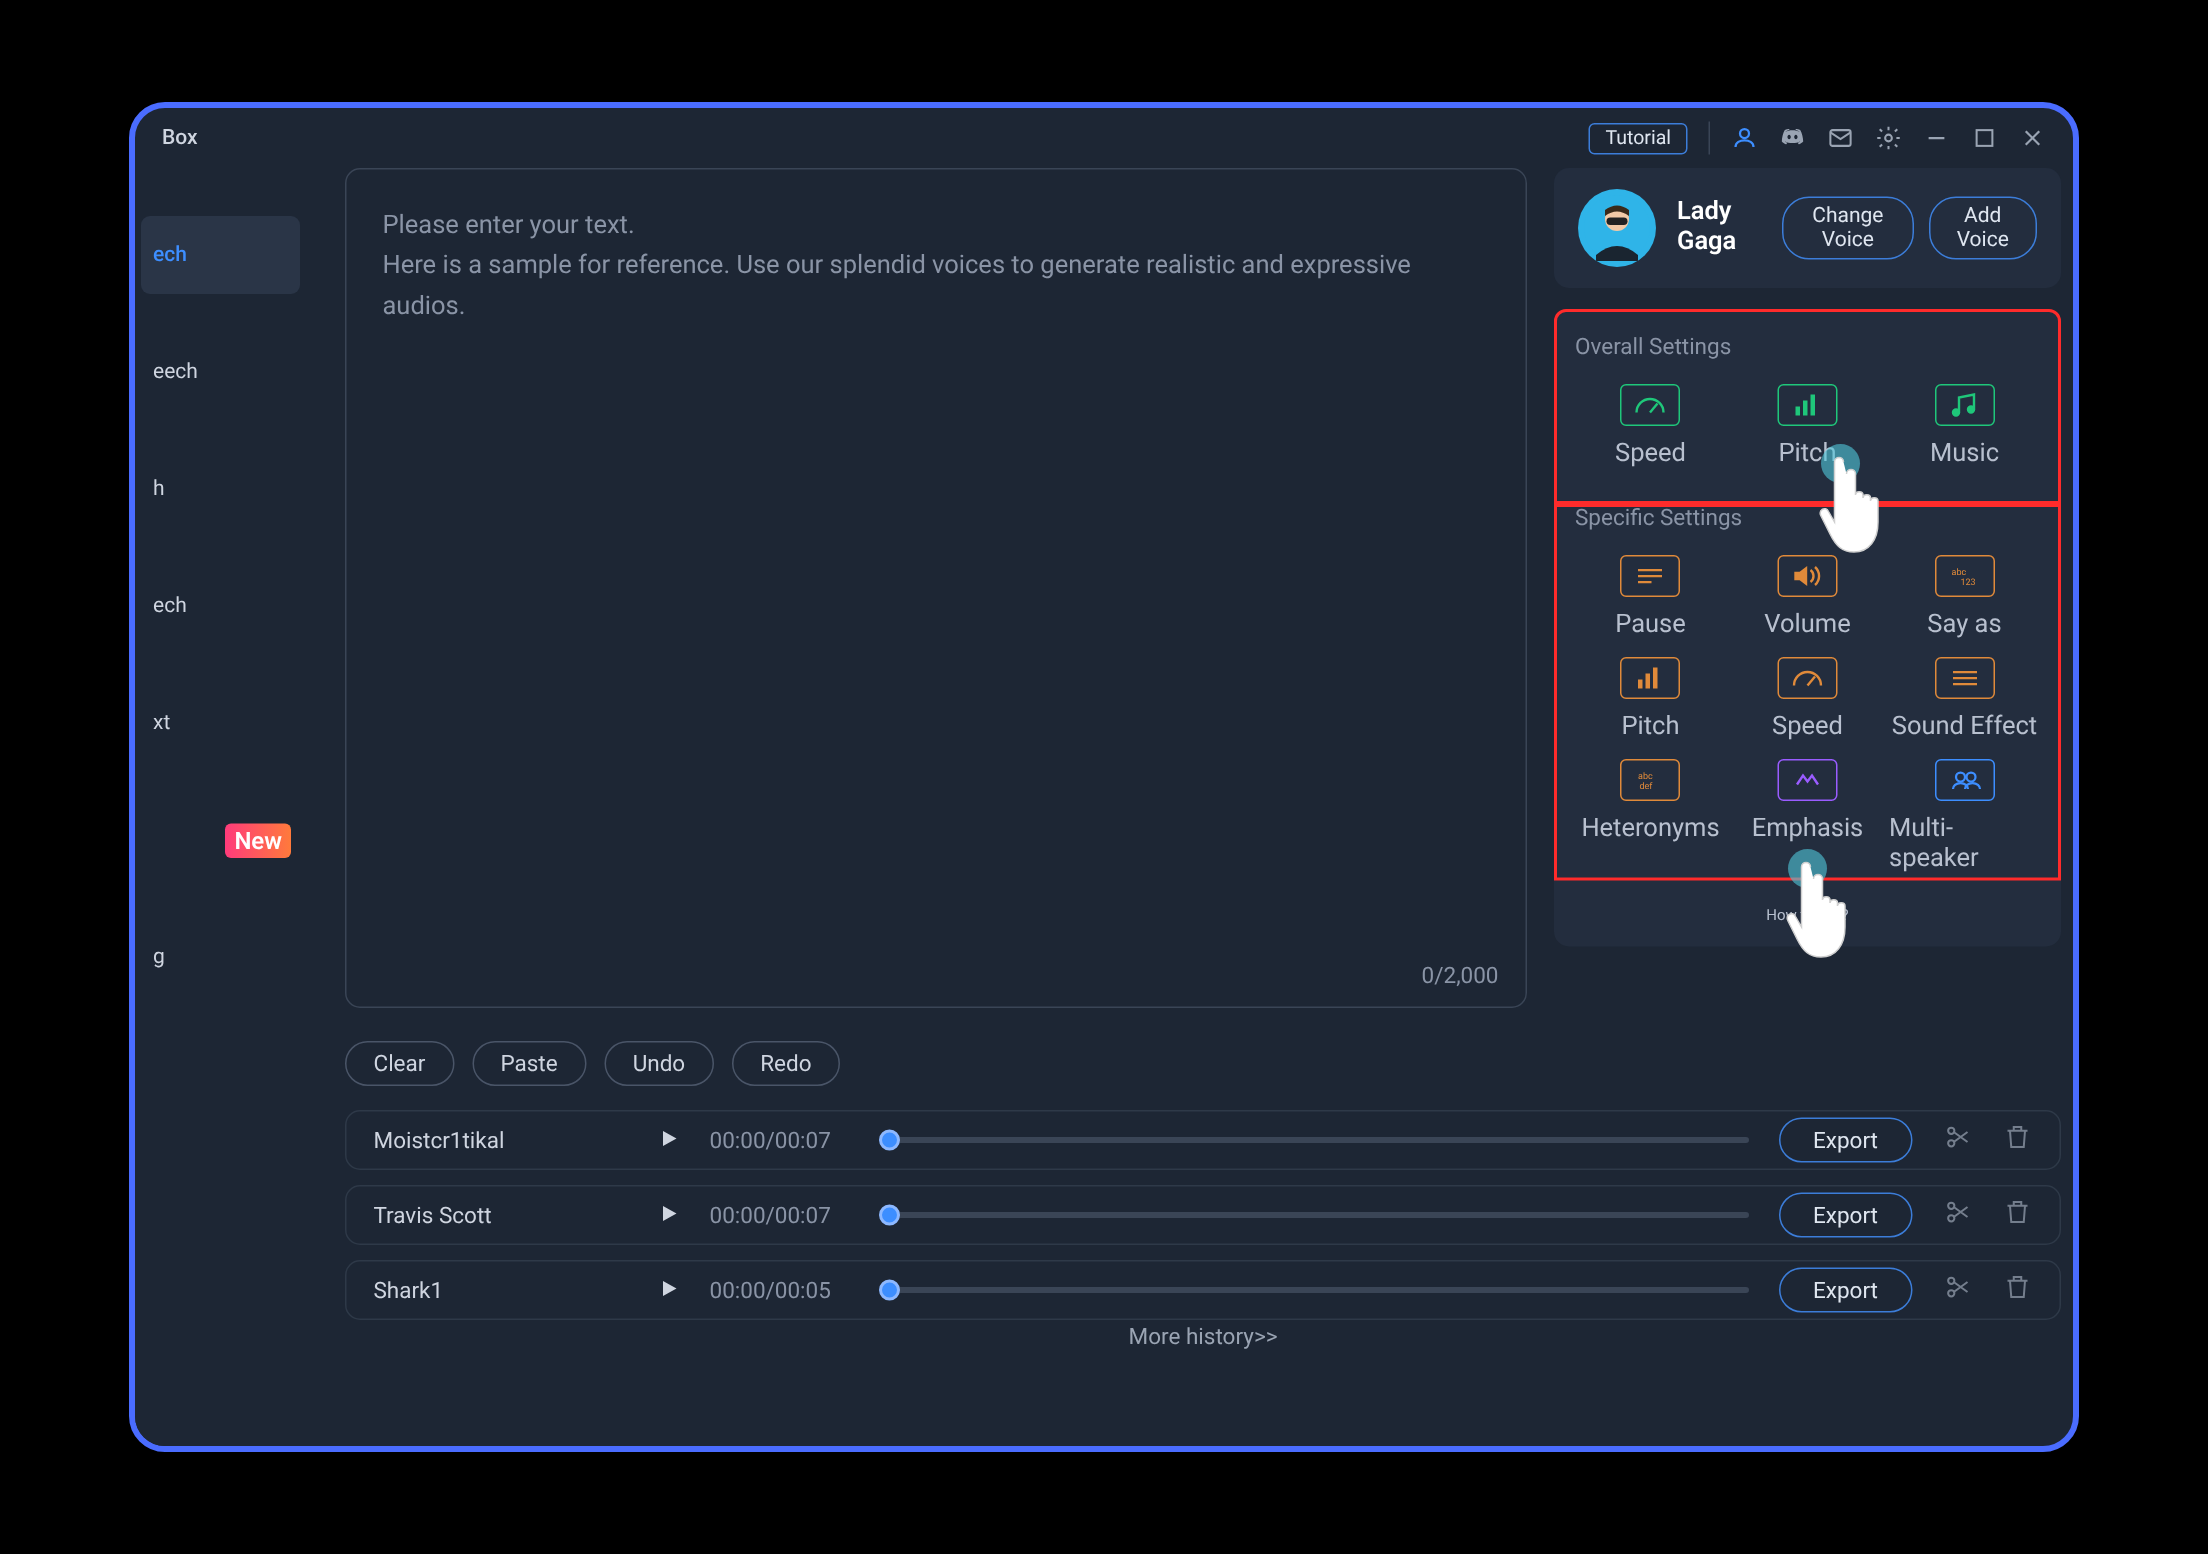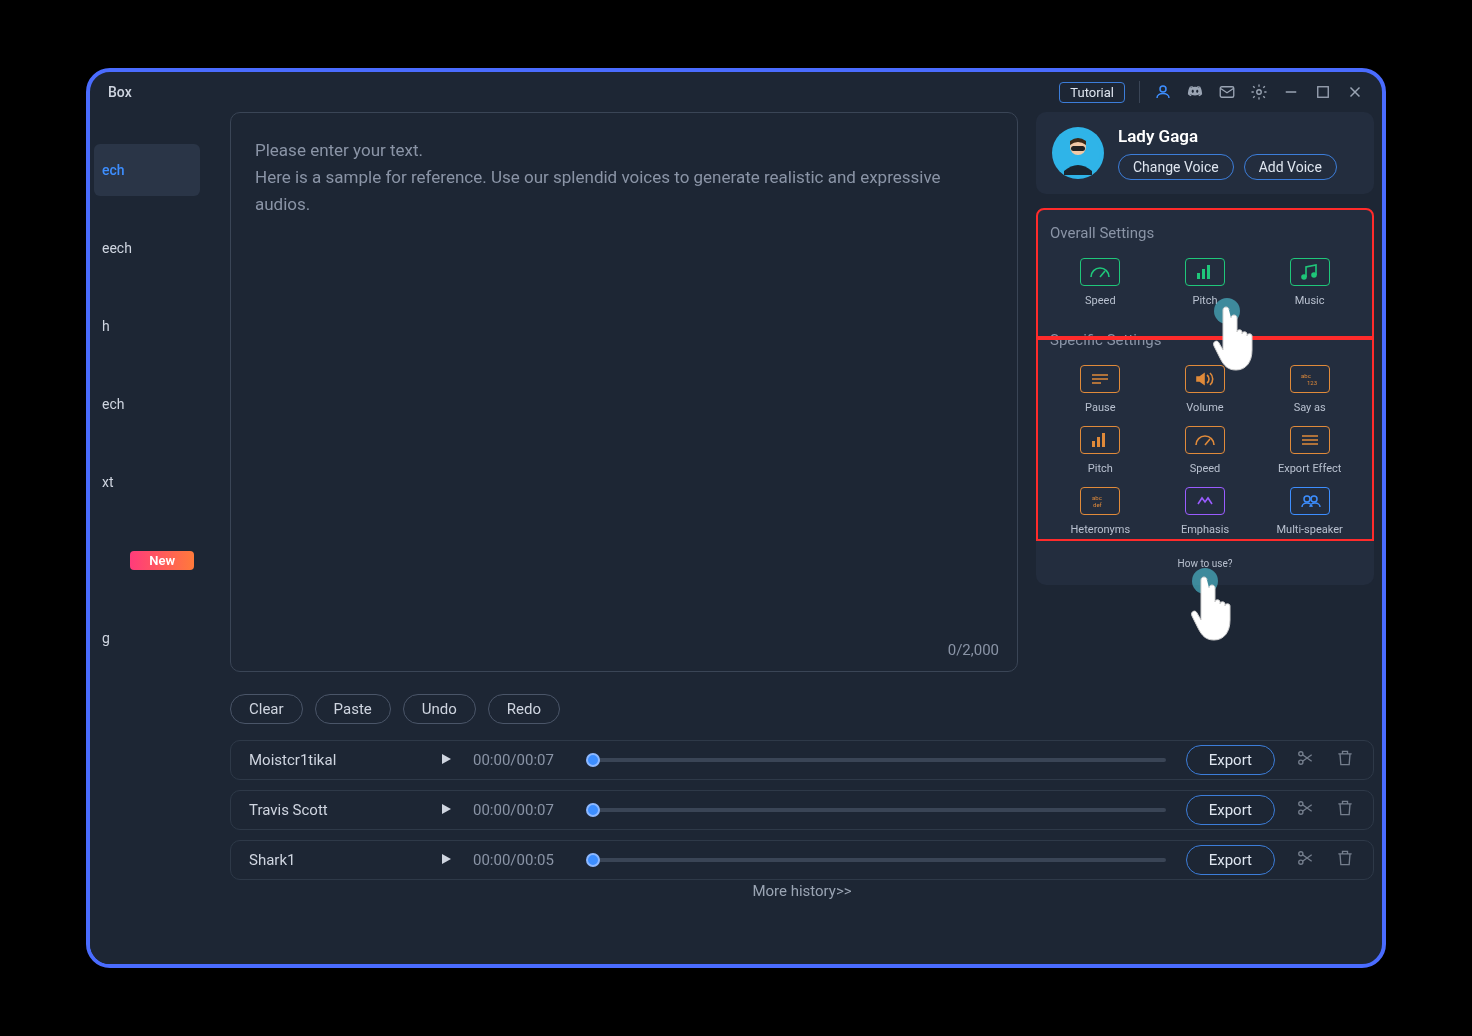--- a/index.html
+++ b/index.html
@@ -9,48 +9,48 @@
 .titlebar-left { color:#cfd5e0; font-weight:500; }
 .titlebar-right { display:flex; align-items:center; gap:14px; }
 .tutorial-btn { border:1px solid #3c7dd9; color:#dfe6f0; padding:2px 10px; border-radius:4px; font-size:13px; cursor:pointer; }
 .divider-v { width:1px; height:22px; background:#3a4556; }
 .win-icon { width:18px; height:18px; display:flex; align-items:center; justify-content:center; cursor:pointer; }
 .win-icon svg { width:18px; height:18px; }
 .body-row { flex:1; display:flex; min-height:0; }
 .sidebar { width:110px; background:#1d2634; display:flex; flex-direction:column; gap:26px; padding-top:32px; align-items:flex-start; padding-left:4px; }
 .sidebar-item { height:52px; display:flex; align-items:center; padding-left:8px; width:100%; color:#cfd5e0; font-size:14px; cursor:pointer; border-radius:6px; }
 .sidebar-item.active { background:#2a3547; color:#3d8eff; font-weight:500; }
-.new-badge { background:linear-gradient(90deg,#ff3b7b,#ff7a3b); color:#fff; font-size:13px; font-weight:600; padding:2px 19px; border-radius:4px; margin-left:auto; margin-right:6px; }
+.new-badge { background:linear-gradient(90deg,#ff3b7b,#ff7a3b); color:#fff; font-size:16px; font-weight:600; padding:2px 6px; border-radius:4px; margin-left:auto; margin-right:6px; }
 .main { flex:1; display:flex; flex-direction:column; padding:0 8px 0 30px; min-width:0; }
 .main-top { display:flex; gap:18px; }
 .textarea-wrap { flex:1; border:1px solid #3a4556; border-radius:10px; height:560px; position:relative; padding:24px; display:flex; flex-direction:column; }
 .placeholder { color:#8a94a6; font-size:17px; line-height:1.6; }
 .char-count { position:absolute; bottom:12px; right:18px; color:#8a94a6; font-size:15px; }
 .rightcol { width:338px; display:flex; flex-direction:column; gap:14px; }
 .voice-card { background:#232d3e; border-radius:10px; padding:14px 16px; display:flex; gap:14px; align-items:center; }
 .avatar { width:52px; height:52px; border-radius:50%; background:#2fb4e8; display:flex; align-items:center; justify-content:center; overflow:hidden; }
 .avatar svg { width:44px; height:44px; }
-.voice-info { flex:1; display:flex; flex-direction:column; gap:8px; }
+.voice-info { flex:1; display:flex; flex-direction:row; gap:8px; }
 .voice-name { color:#fff; font-weight:600; font-size:17px; }
 .voice-btns { display:flex; gap:10px; }
 .pill-btn { border:1px solid #3c7dd9; color:#dfe6f0; background:transparent; border-radius:18px; padding:4px 14px; font-size:14px; cursor:pointer; }
 .settings-panel { background:#232d3e; border-radius:10px; padding:16px 14px 14px; position:relative; }
 .red-box { position:absolute; border:2px solid #ff2b2b; pointer-events:none; }
 .red-box.top { left:0; top:0; right:0; height:130px; border-radius:8px 8px 0 0; }
 .red-box.bottom { left:0; top:130px; right:0; bottom:44px; }
 .section-title { color:#8a94a6; font-size:15px; margin-bottom:14px; }
 .grid3 { display:grid; grid-template-columns:repeat(3,1fr); gap:8px 4px; }
 .setting-item { display:flex; flex-direction:column; align-items:center; gap:8px; cursor:pointer; padding:2px 0; }
 .setting-icon { width:40px; height:28px; border:1.5px solid; border-radius:4px; display:flex; align-items:center; justify-content:center; }
 .setting-icon svg { width:26px; height:18px; }
 .green { border-color:#1fc77a; color:#1fc77a; }
 .orange { border-color:#e08a3a; color:#e08a3a; }
 .purple { border-color:#9a5cff; color:#9a5cff; }
 .blue { border-color:#3d8eff; color:#3d8eff; }
-.setting-label { color:#b8c0cf; font-size:11px; text-align:right; }
+.setting-label { color:#b8c0cf; font-size:17px; text-align:left; }
 .specific { margin-top:22px; }
 .how-link { text-align:center; margin-top:14px; }
 .how-link a { color:#b8c0cf; font-size:10px; cursor:pointer; }
 .action-row { display:flex; align-items:center; gap:12px; margin-top:22px; }
 .small-btn { border:1px solid #4a5568; color:#cfd5e0; background:transparent; border-radius:18px; padding:5px 18px; font-size:15px; cursor:pointer; }
 .convert-btn { margin-left:auto; background:#3a4556; color:#8a94a6; border:none; border-radius:10px; padding:12px 60px; font-size:17px; cursor:pointer; }
 .history { margin-top:16px; display:flex; flex-direction:column; gap:10px; }
 .history-row { border:1px solid #2e3948; border-radius:10px; height:40px; display:flex; align-items:center; padding:0 18px; gap:20px; }
 .track-name { color:#cfd5e0; font-size:15px; width:170px; }
 .play-icon { cursor:pointer; }
@@ -262,21 +262,21 @@
                     <div class="setting-label">Speed</div>
                   </div>
                 <div class="setting-item">
                     <div class="setting-icon orange">
                       <svg viewBox="0 0 26 18" stroke="currentColor" stroke-width="1.5">
                         <line x1="5" y1="5" x2="21" y2="5"></line>
                         <line x1="5" y1="9" x2="21" y2="9"></line>
                         <line x1="5" y1="13" x2="21" y2="13"></line>
                       </svg>
                     </div>
-                    <div class="setting-label">Export Effect</div>
+                    <div class="setting-label">Sound Effect</div>
                   </div>
                 <div class="setting-item">
                     <div class="setting-icon orange">
                       <svg viewBox="0 0 26 18">
                         <text x="5" y="8" font-size="6" fill="currentColor">abc</text>
                         <text x="6" y="15" font-size="6" fill="currentColor">def</text>
                       </svg>
                     </div>
                     <div class="setting-label">Heteronyms</div>
                   </div>

